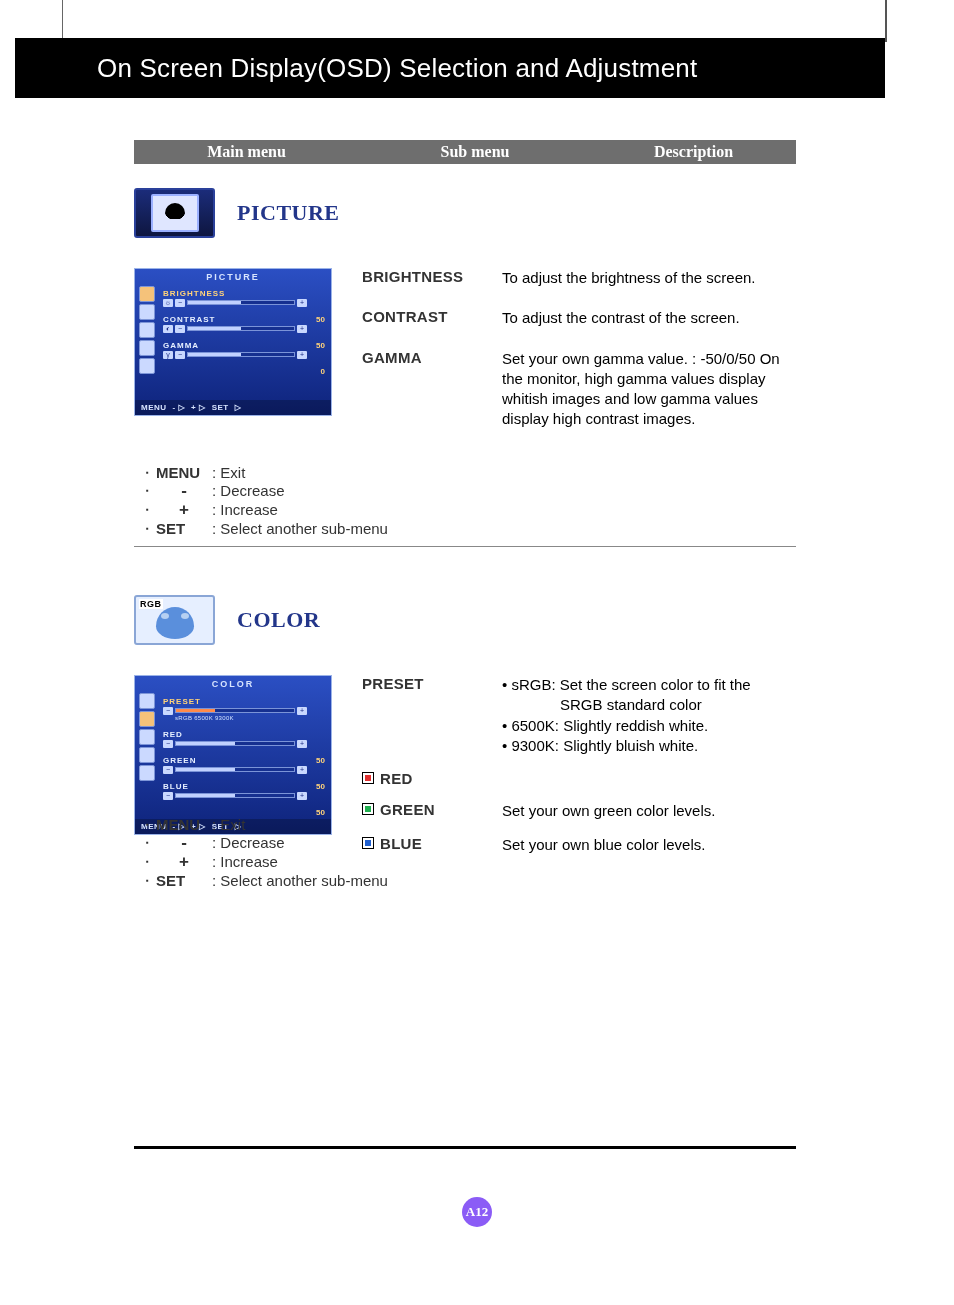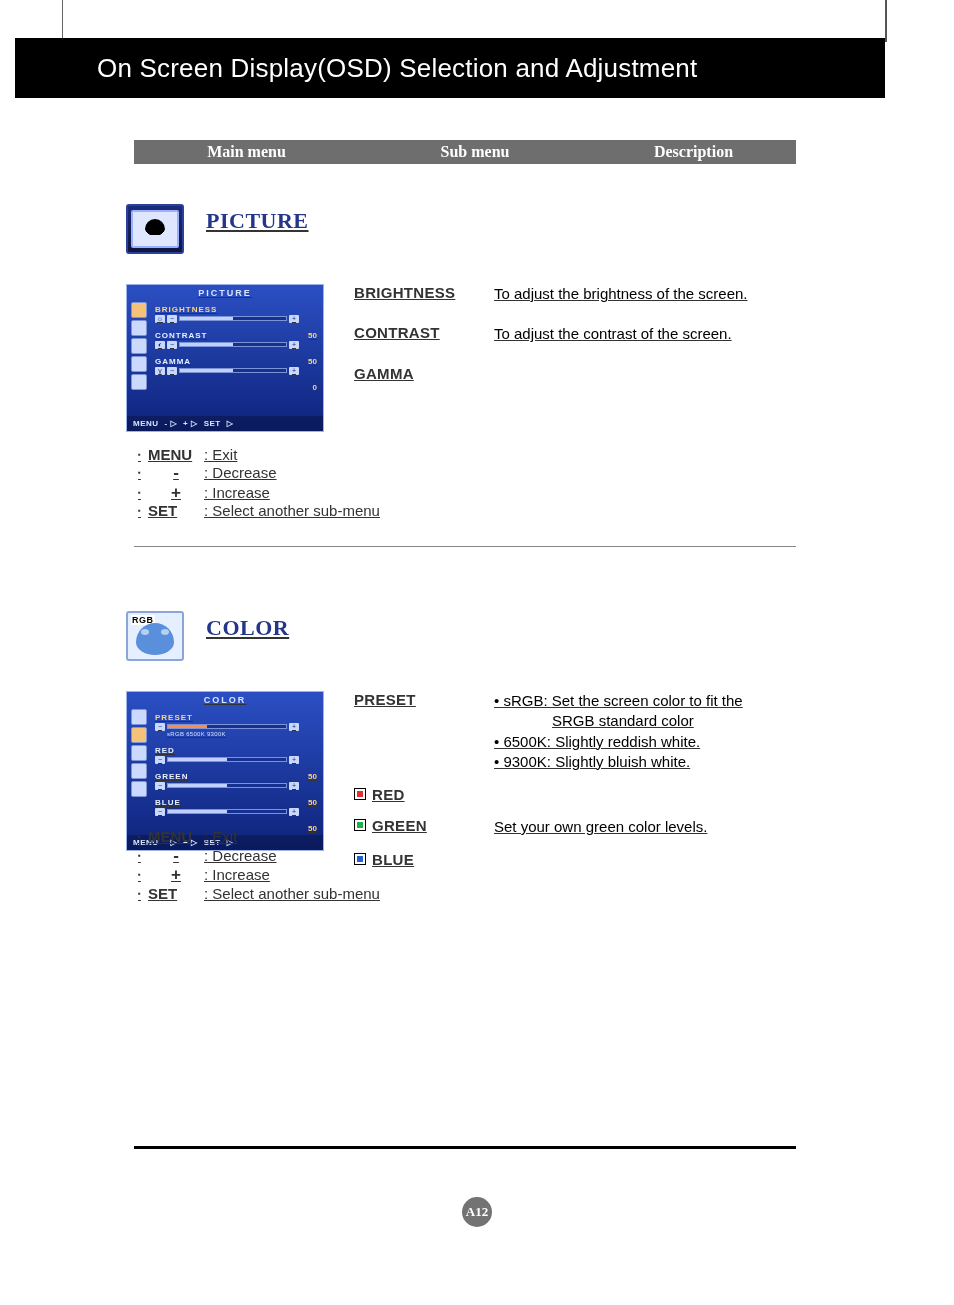--- a/index.html
+++ b/index.html
@@ -44,28 +44,28 @@
     font-family: Georgia, 'Times New Roman', serif;
     font-weight: bold;
     font-size: 16px;
     display: flex;
     align-items: center;
     gap: 31px;
   }
   .header-row .c1 { width: 225px; text-align: center; }
   .header-row .c2 { width: 170px; text-align: center; }
   .header-row .c3 { flex: 1; text-align: center; }
-  .section { position: absolute; left: 126px; width: 662px; text-decoration: underline; }
+  .section { position: absolute; left: 134px; width: 662px; }
   .section.picture { top: 188px; }
   .section.color   { top: 595px; }
   .section-head { display: flex; align-items: center; gap: 22px; margin-bottom: 30px; }
   .head-icon {
-    width: 58px; height: 50px; border: 2px solid #2a409a; border-radius: 3px;
+    width: 81px; height: 50px; border: 2px solid #2a409a; border-radius: 3px;
     background: linear-gradient(#1b2c7a, #0e1640);
-    position: relative; display: flex; align-items: center; justify-content: center; margin-top: 16px;
+    position: relative; display: flex; align-items: center; justify-content: center;
   }
   .head-icon.pic::after {
     content: ""; width: 44px; height: 34px; background: #dfe6ff; border: 2px solid #9bb0ff;
     border-radius: 2px;
   }
   .head-icon.pic::before {
     content: ""; position: absolute; width: 20px; height: 20px; border-radius: 50%;
     background: radial-gradient(circle at 40% 40%, #000 48%, transparent 50%),
                 radial-gradient(circle at 60% 40%, #000 48%, transparent 50%);
     background-color: transparent; z-index: 2;
@@ -150,21 +150,21 @@
   .legend .bullet::before { content: "▪"; font-size: 8px; vertical-align: 3px; }
   .legend .key { display: inline-block; width: 56px; font-weight: bold; text-align: left; }
   .legend .keysym { display: inline-block; width: 56px; font-weight: bold; text-align: center; font-size: 17px; }
   .hr {
     position: absolute; left: 134px; width: 662px; height: 1px; background: #888;
   }
   .hr.h1 { top: 546px; }
   .hr.h2 { top: 1146px; height: 3px; background: #000; }
   .page-badge {
     position: absolute; bottom: 78px; left: 50%; transform: translateX(-50%);
-    width: 30px; height: 30px; border-radius: 50%; background: #737373; color: #fff;
+    width: 30px; height: 30px; border-radius: 50%; background: #8b5cf6; color: #fff;
     display: flex; align-items: center; justify-content: center;
     font-family: Georgia, serif; font-weight: bold; font-size: 13px;
   }
   .vline-left {
     position: absolute; left: 62px; top: 0; width: 1px; height: 42px; background: #666;
   }
 </style>
 </head>
 <body>
 
@@ -256,20 +256,21 @@
       <div class="sub-row">
         <div class="sub-label">BRIGHTNESS</div>
         <div class="sub-text">To adjust the brightness of the screen.</div>
       </div>
       <div class="sub-row">
         <div class="sub-label">CONTRAST</div>
         <div class="sub-text">To adjust the contrast of the screen.</div>
       </div>
       <div class="sub-row">
         <div class="sub-label">GAMMA</div>
+        <div class="sub-text">Set your own gamma value. : -50/0/50 On the monitor, high gamma values display whitish images and low gamma values display high contrast images.</div>
       </div>
     </div>
   </div>
 
   <div class="legend">
     <div class="lrow">
         <span class="bullet"></span>
         <span class="key">MENU</span>
         <span>: Exit</span>
       </div>
@@ -405,20 +406,21 @@
           </div>
         <div class="sub-text">Set your own green color levels.</div>
       </div>
       <div class="sub-row">
         <div class="sub-label">
             <span class="sq">
               <span class="dot" style="background:#2060d0;"></span>
             </span>
             <span>BLUE</span>
           </div>
+        <div class="sub-text">Set your own blue color levels.</div>
       </div>
     </div>
   </div>
 
   <div class="legend" style="margin-top:-60px; position:relative; z-index:1;">
     <div class="lrow">
         <span class="bullet"></span>
         <span class="key">MENU</span>
         <span>: Exit</span>
       </div>

